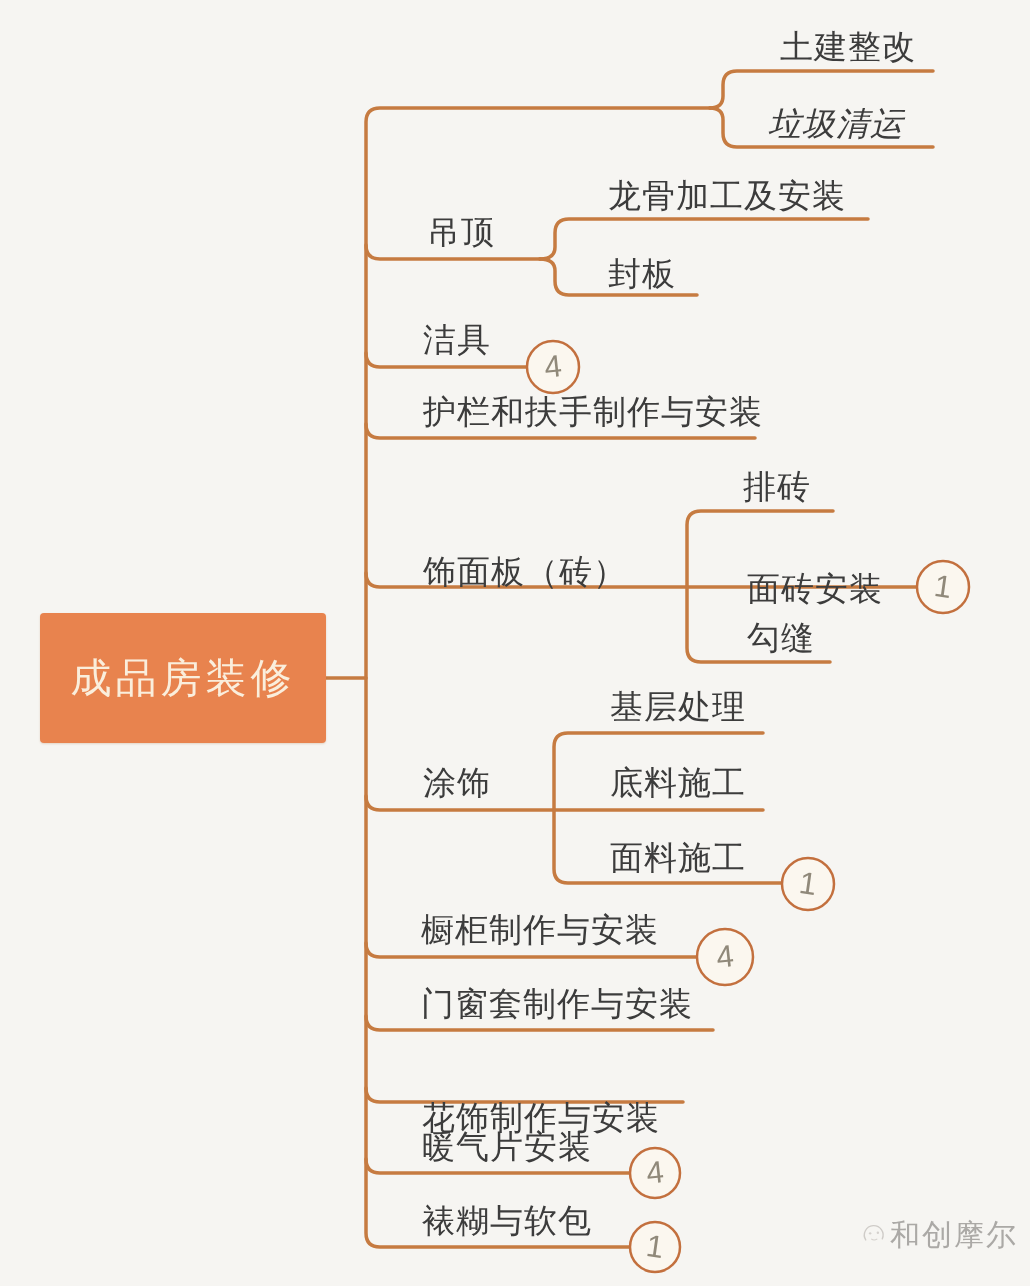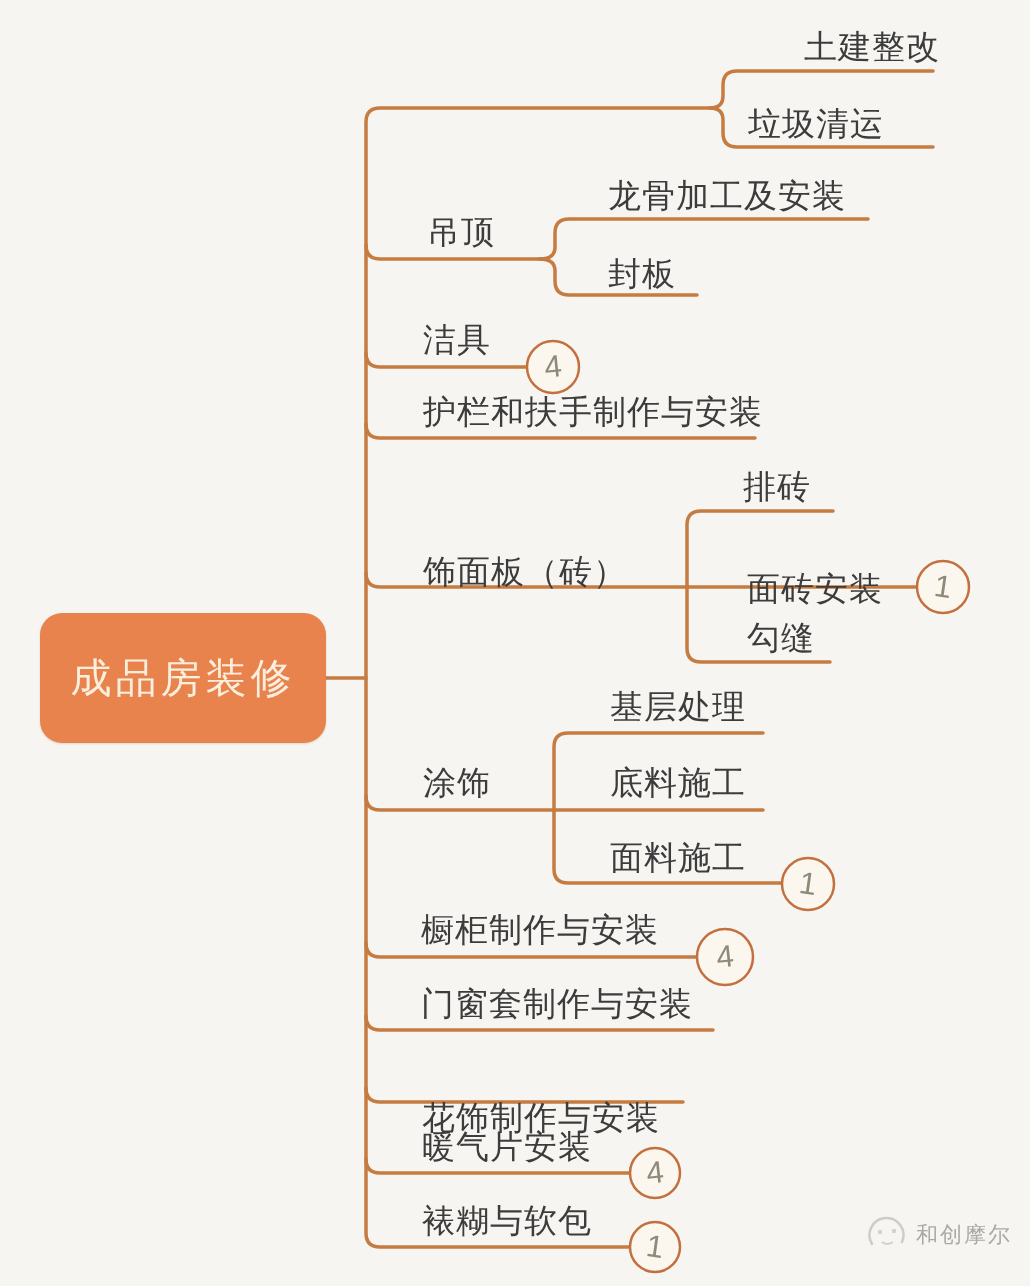--- a/index.html
+++ b/index.html
@@ -16,21 +16,21 @@
     font-size:33px;
     color:#3c3c3c;
     letter-spacing:1px;
     white-space:nowrap;
     line-height:1.1;
   }
   .root-node{
     position:absolute;
     left:40px;top:613px;width:286px;height:130px;
     background:#e8834e;
-    border-radius:22px;
+    border-radius:4px;
     display:flex;align-items:center;justify-content:center;
     box-shadow:0 1px 2px rgba(180,120,70,.25);
   }
   .root-node .root-text{
     font-size:41px;
     color:#faeedc;
     letter-spacing:4px;
     white-space:nowrap;
   }
   .badge{
@@ -40,21 +40,21 @@
     font-size:31px;
     color:#90897a;
     transform:rotate(-6deg);
   }
   .badge.slant{transform:rotate(8deg);}
   .watermark{
     position:absolute;left:858px;top:1202px;width:160px;height:66px;
     display:flex;align-items:center;
   }
   .watermark-text{
-    font-size:22px;color:#aba9a6;letter-spacing:2px;white-space:nowrap;
+    font-size:30px;color:#aba9a6;letter-spacing:2px;white-space:nowrap;
   }
 </style>
 </head>
 <body>
 
 <div class="canvas">
 
   <svg class="connectors" viewBox="0 0 1030 1286" xmlns="http://www.w3.org/2000/svg">
     <g fill="none" stroke="#c67b41" stroke-width="3.5" stroke-linecap="round">
 
@@ -102,22 +102,22 @@
   <div class="topic" style="left:423px;top:322px;">洁具</div>
   <div class="topic" style="left:423px;top:394px;">护栏和扶手制作与安装</div>
   <div class="topic" style="left:423px;top:557px;font-family:Liberation Mono, monospace;">饰面板（砖）</div>
   <div class="topic" style="left:423px;top:765px;">涂饰</div>
   <div class="topic" style="left:421px;top:912px;text-align:center;">橱柜制作与安装</div>
   <div class="topic" style="left:421px;top:986px;">门窗套制作与安装</div>
   <div class="topic" style="left:422px;top:1100px;">花饰制作与安装</div>
   <div class="topic" style="left:410px;top:1129px;margin-left:12px;">暖气片安装</div>
   <div class="topic" style="left:422px;top:1203px;">裱糊与软包</div>
 
-  <div class="topic" style="left:804px;top:29px;">土建整改</div>
-  <div class="topic" style="left:748px;top:106px;">垃圾清运</div>
+  <div class="topic" style="left:780px;top:29px;">土建整改</div>
+  <div class="topic" style="left:768px;top:106px;font-style:italic;">垃圾清运</div>
   <div class="topic" style="left:608px;top:178px;">龙骨加工及安装</div>
   <div class="topic" style="left:608px;top:256px;">封板</div>
   <div class="topic" style="left:743px;top:469px;">排砖</div>
   <div class="topic" style="left:747px;top:571px;">面砖安装</div>
   <div class="topic" style="left:747px;top:620px;">勾缝</div>
   <div class="topic" style="left:610px;top:689px;">基层处理</div>
   <div class="topic" style="left:610px;top:765px;text-align:right;">底料施工</div>
   <div class="topic" style="left:610px;top:840px;">面料施工</div>
 
   <div class="badge" style="left:527px;top:341px;">4</div>

